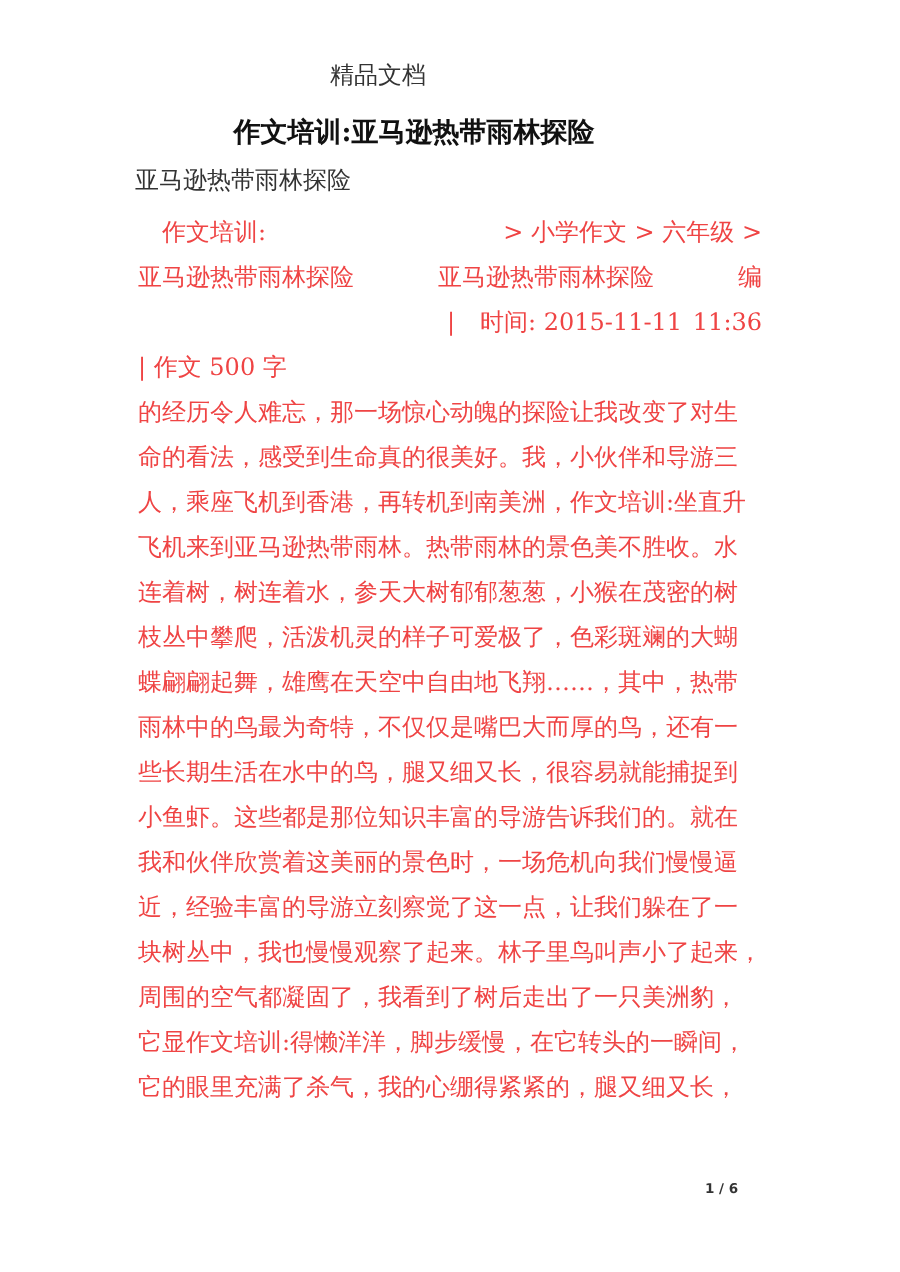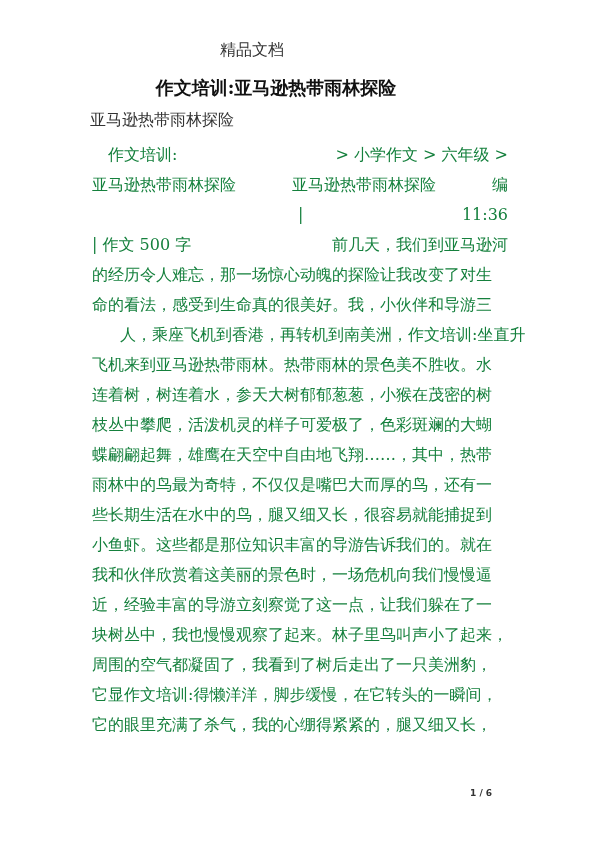--- a/index.html
+++ b/index.html
@@ -4,21 +4,21 @@
 <style>
   html, body { margin:0; padding:0; background:#ffffff; }
   body { width:600px; height:848px; position:relative; overflow:hidden;
          font-family:"DejaVu Serif","Liberation Serif",serif; color:#222; }
   .header { position:absolute; top:40px; left:0; width:504px; text-align:center;
             font-size:16px; color:#333; }
   .title { position:absolute; top:76px; left:0; width:552px; text-align:center;
            font-size:18px; font-weight:bold; color:#111; }
   .subtitle { position:absolute; top:110px; left:90px; font-size:16px; color:#333; }
   .line { position:absolute; left:92px; width:416px; height:24px; font-size:16px;
-          line-height:24px; color:#15803d; white-space:nowrap; }
+          line-height:24px; color:#ef4444; white-space:nowrap; }
   .justify { display:flex; justify-content:space-between; }
   .pagenum { position:absolute; top:788px; left:470px; font-size:9px; font-weight:bold;
              font-family:"DejaVu Sans","Liberation Sans",sans-serif; color:#333; }
 </style>
 </head>
 <body>
 
 <div class="header">精品文档</div>
 <div class="title">作文培训:亚马逊热带雨林探险</div>
 <div class="subtitle">亚马逊热带雨林探险</div>
@@ -29,31 +29,31 @@
 </div>
 
 <div class="line" style="top:173px;">
   <span>亚马逊热带雨林探险</span>
   <span style="position:absolute;left:200px;">亚马逊热带雨林探险</span>
   <span style="position:absolute;right:0;">编</span>
 </div>
 
 <div class="line" style="top:203px;">
   <span style="position:absolute;left:206px;">|</span>
+  <span style="position:absolute;left:228px;">时间: 2015-11-11</span>
   <span style="position:absolute;right:0;">11:36</span>
 </div>
 
 <div class="line" style="top:233px;">
   <span>| 作文 500 字</span>
-  <span style="position:absolute;right:0;">前几天，我们到亚马逊河</span>
 </div>
 
 <div class="line" style="top:263px;">的经历令人难忘，那一场惊心动魄的探险让我改变了对生</div>
 <div class="line" style="top:293px;">命的看法，感受到生命真的很美好。我，小伙伴和导游三</div>
-<div class="line" style="top:323px;margin-left:28px;">人，乘座飞机到香港，再转机到南美洲，作文培训:坐直升</div>
+<div class="line" style="top:323px;">人，乘座飞机到香港，再转机到南美洲，作文培训:坐直升</div>
 <div class="line" style="top:353px;">飞机来到亚马逊热带雨林。热带雨林的景色美不胜收。水</div>
 <div class="line" style="top:383px;">连着树，树连着水，参天大树郁郁葱葱，小猴在茂密的树</div>
 <div class="line" style="top:413px;">枝丛中攀爬，活泼机灵的样子可爱极了，色彩斑斓的大蝴</div>
 <div class="line" style="top:443px;">蝶翩翩起舞，雄鹰在天空中自由地飞翔……，其中，热带</div>
 <div class="line" style="top:473px;">雨林中的鸟最为奇特，不仅仅是嘴巴大而厚的鸟，还有一</div>
 <div class="line" style="top:503px;">些长期生活在水中的鸟，腿又细又长，很容易就能捕捉到</div>
 <div class="line" style="top:533px;">小鱼虾。这些都是那位知识丰富的导游告诉我们的。就在</div>
 <div class="line" style="top:563px;">我和伙伴欣赏着这美丽的景色时，一场危机向我们慢慢逼</div>
 <div class="line" style="top:593px;">近，经验丰富的导游立刻察觉了这一点，让我们躲在了一</div>
 <div class="line" style="top:623px;">块树丛中，我也慢慢观察了起来。林子里鸟叫声小了起来，</div>

